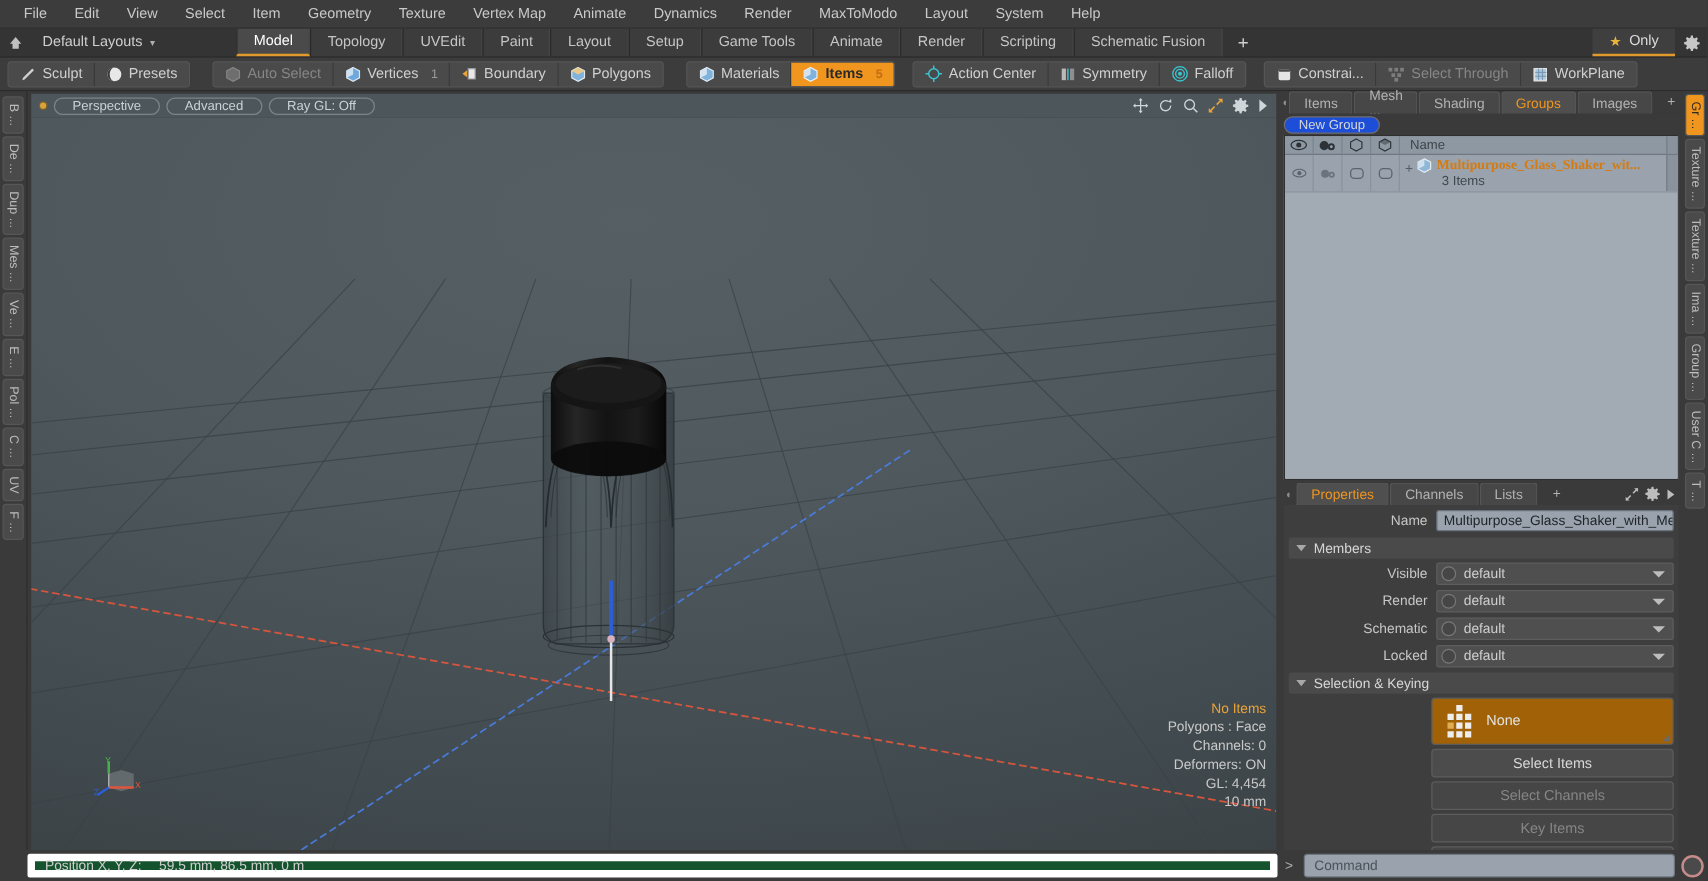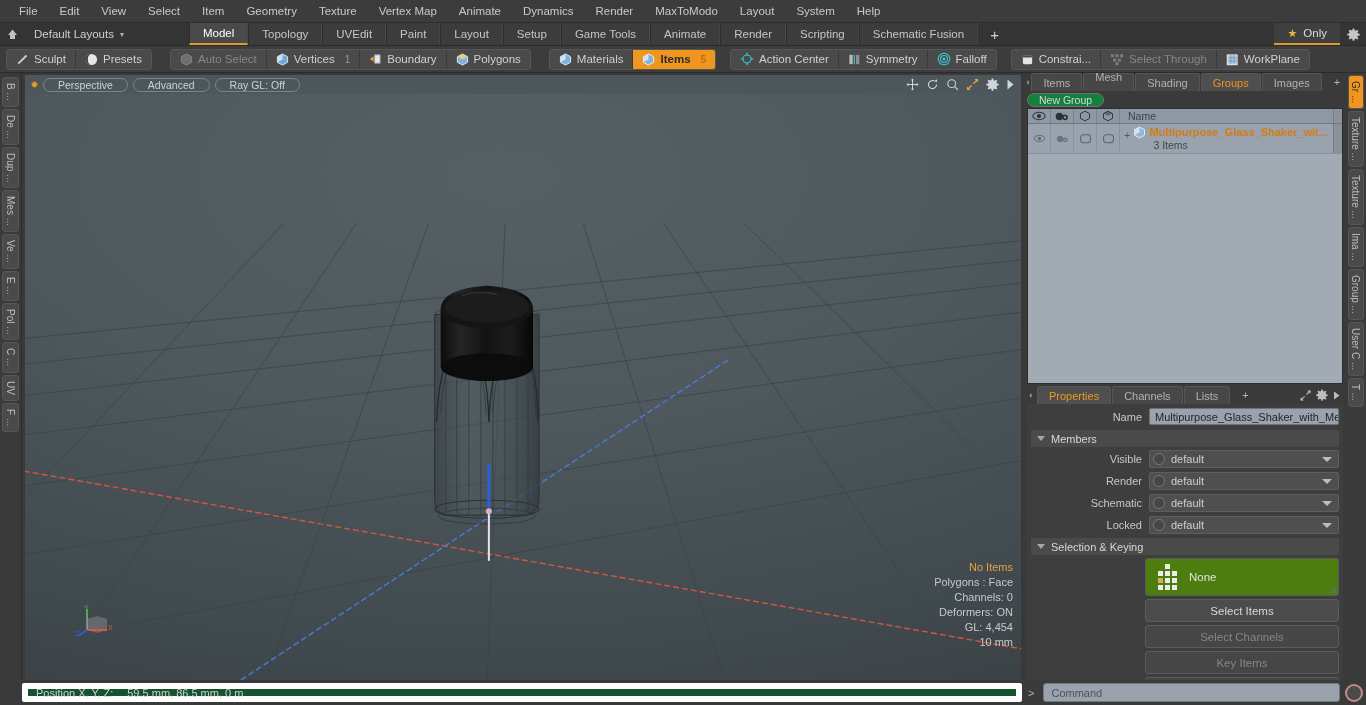--- a/index.html
+++ b/index.html
@@ -84,36 +84,36 @@
   .ptabs{ height:18px; display:flex; align-items:stretch; background:#3a3a3a; flex:0 0 18px; padding-left:2px;}
   .ptab{ padding:0 11px; display:flex; align-items:center; font-size:11px; color:#b2b2b2;
          background:#474747; border:1px solid #565656; border-bottom:none; border-radius:3px 3px 0 0; margin-right:1px;}
   .ptab.active{ background:#4f4f4f; color:#f0951e;}
   .ptab.plain{ background:transparent; border:none;}
   .ptabs .ricons{ margin-left:auto; display:flex; align-items:center; gap:5px; padding-right:4px;}
   .ptabs .lcirc{ width:11px; display:flex; align-items:center; justify-content:center; color:#8e8e8e; font-size:9px;}
 
   .grouprow{ height:17px; background:#3a3a3a; display:flex; align-items:center; padding-left:3px; flex:0 0 17px;}
   .newgroup{ height:14px; border:1px solid #6f6f6f; border-radius:7px; padding:0 11px; display:flex;
-             align-items:center; font-size:10.5px; color:#d6d6d6; background:#15803d;}
+             align-items:center; font-size:10.5px; color:#d6d6d6; background:#1d4ed8;}
 
   .itemlist{ flex:1 1 auto; background:#9aa3ad; margin:0 2px 0 3px; display:flex; flex-direction:column;
              border:1px solid #2e2e2e; min-height:0;}
   .il-head{ height:15px; display:flex; align-items:stretch; background:#8e98a2; flex:0 0 15px;
             border-bottom:1px solid #6f7883;}
   .il-cell{ width:23px; display:flex; align-items:center; justify-content:center; border-right:1px solid #7b848e;}
   .il-name{ flex:1; display:flex; align-items:center; padding-left:8px; font-size:10.5px; color:#3e444b;}
   .il-row{ height:29px; display:flex; align-items:stretch; background:#9aa3ad;}
   .il-row .il-cell{ border-right:1px solid #8a939d; border-bottom:none;}
   .il-body{ flex:1 1 auto; background:#9aa3ad; display:flex; flex-direction:column;}
   .il-filler{ flex:1 1 auto; background:#a2abb4; border-top:1px solid #8a939d;}
   .il-item{ flex:1; padding-left:4px; display:flex; align-items:flex-start; padding-top:2px; gap:3px;}
   .il-plus{ color:#555d66; font-size:11px; line-height:12px; padding-top:3px;}
   .il-texts{ display:flex; flex-direction:column;}
-  .il-title{ font-size:11px; font-weight:bold; color:#d47b12; line-height:13px; white-space:nowrap;}
+  .il-title{ font-size:11px; font-weight:bold; color:#d47b12; line-height:13px; white-space:nowrap;font-family:Liberation Serif, serif;}
   .il-sub{ font-size:10.5px; color:#3f464d; line-height:12px; padding-left:20px;}
   .il-scroll{ width:9px; background:#8a939d; border-left:1px solid #747d87;}
 
   
   .propsec{ height:296px; flex:0 0 296px; display:flex; flex-direction:column; background:#3a3a3a;}
   .propbody{ flex:1 1 auto; background:#3e3e3e; margin:0 2px 0 3px; overflow:hidden; position:relative;}
   .prow{ display:flex; align-items:center; height:21px; padding:0 4px; margin-top:2px;}
   .plabel{ width:118px; text-align:right; padding-right:7px; font-size:11px; color:#c7c7c7;}
   .pfield{ flex:1; height:17px; background:#9aa3ad; border:1px solid #6a737d; border-radius:2px;
            display:flex; align-items:center; padding:0 5px; font-size:11px; color:#20252a; overflow:hidden; white-space:nowrap;}
@@ -124,21 +124,21 @@
   .dd{ flex:1; height:18px; background:#4f4f4f; border:1px solid #5e5e5e; border-radius:2px;
        display:flex; align-items:center; padding-left:3px; gap:6px;}
   .dd .circ{ width:12px; height:12px; border-radius:50%; border:1px solid #777; background:#464646; flex:0 0 12px;}
   .dd .val{ font-size:11px; color:#cfcfcf;}
   .dd .arr{ margin-left:auto; margin-right:6px; width:0;height:0;
             border-left:5px solid transparent;border-right:5px solid transparent;border-top:5px solid #bdbdbd;}
   .btnrow{ display:flex; justify-content:flex-end; padding:0 4px; margin-top:3px;}
   .wbtn{ width:194px; height:23px; background:#4c4c4c; border:1px solid #5c5c5c; border-radius:3px;
          display:flex; align-items:center; justify-content:center; font-size:11.5px; color:#d8d8d8;}
   .wbtn.dim{ color:#868686; background:#464646;}
-  .nonebox{ width:194px; height:38px; background:#4d7c0f; border:1px solid #5c5c5c; border-radius:3px;
+  .nonebox{ width:194px; height:38px; background:#a16207; border:1px solid #5c5c5c; border-radius:3px;
             display:flex; align-items:center; gap:12px; padding-left:12px; font-size:11.5px; color:#e2e2e2; position:relative;}
   .ggrid{ display:grid; grid-template-columns:repeat(3,5px); grid-auto-rows:5px; gap:2px;}
   .ggrid i{ background:#ededed; display:block; width:5px; height:5px;}
   .ggrid i.off{ background:transparent;}
   .ggrid i.amber{ background:#e0ab55;}
   .corner{ position:absolute; right:2px; bottom:2px; width:0;height:0;
            border-left:6px solid transparent; border-bottom:6px solid #6a6a6a;}
 
   
   .statusbar{ height:25px; flex:0 0 25px; display:flex; align-items:center; background:#3a3a3a; gap:0;}

